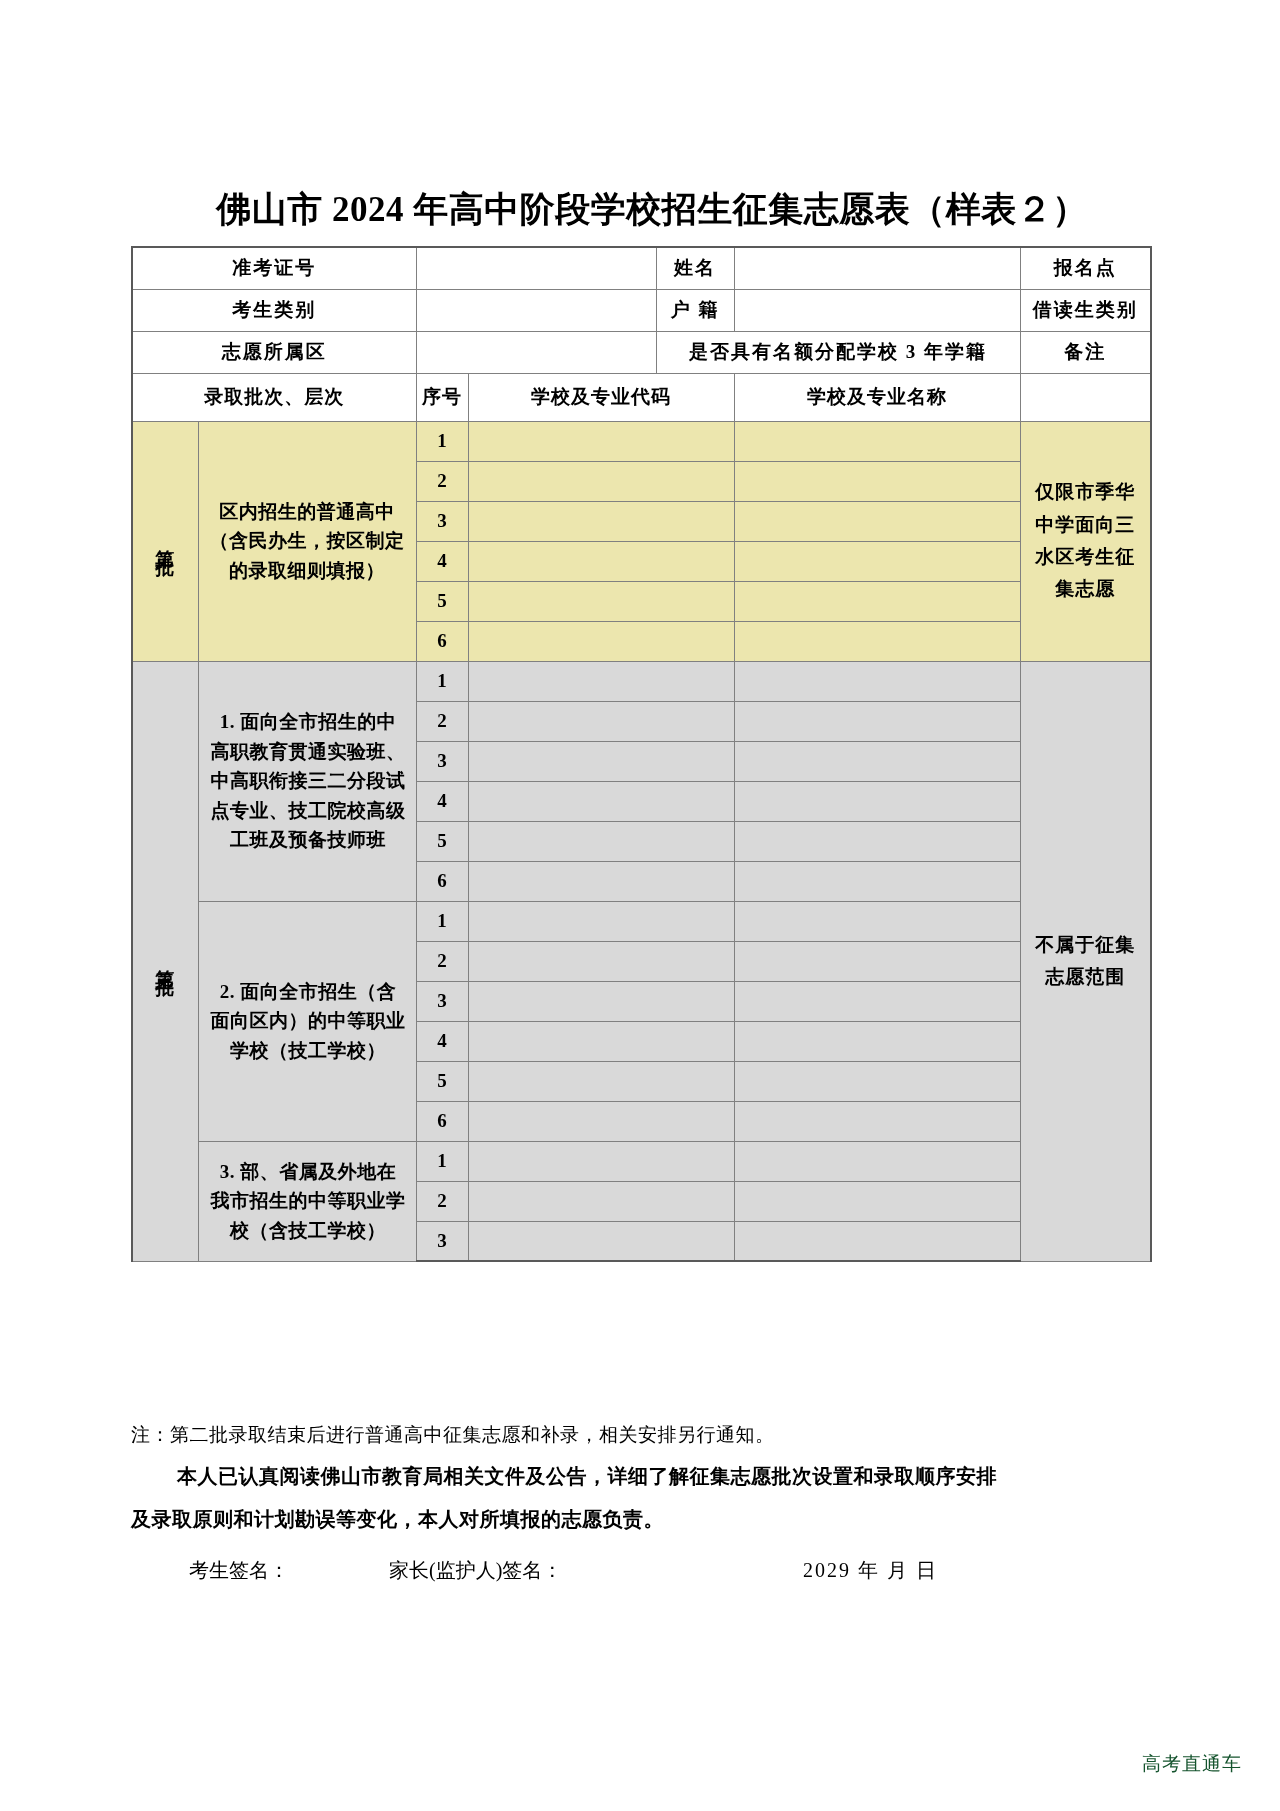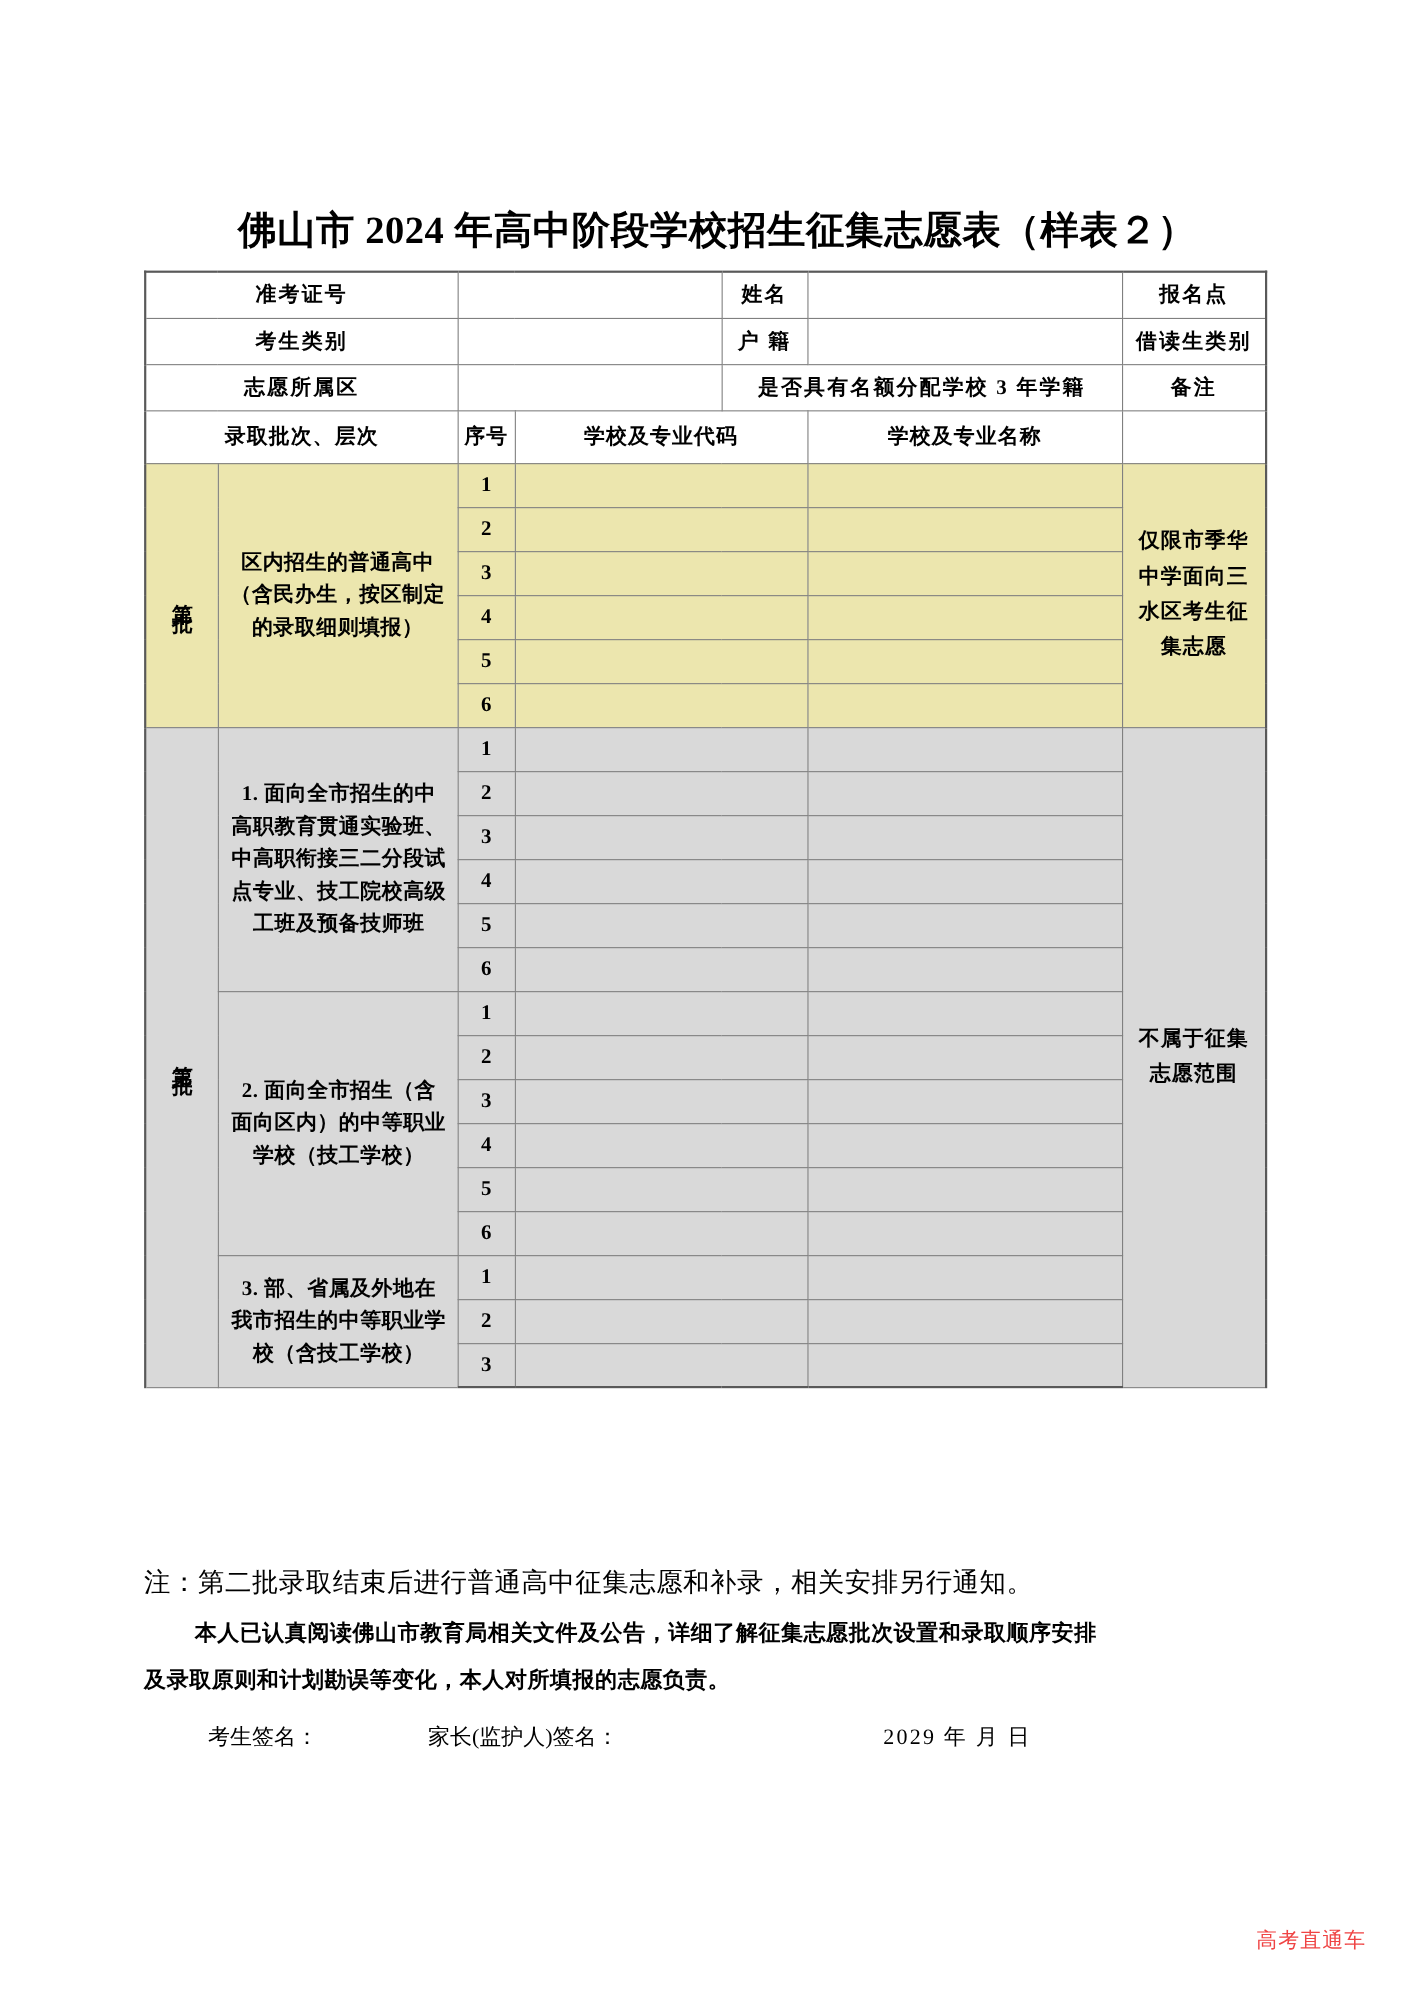--- a/index.html
+++ b/index.html
@@ -103,39 +103,39 @@
   
   .footer {
     position: absolute;
     left: 131px;
     top: 1418px;
     width: 1020px;
     font-size: 20px;
     line-height: 1.75;
     font-family: "Liberation Serif", "DejaVu Serif", serif;
   }
-  .foot-note { font-size: 24px; letter-spacing: 0.5px; }
+  .foot-note { font-size: 19px; letter-spacing: 0.5px; }
   .foot-bold { font-weight: bold; font-size: 20px; letter-spacing: 0.5px; margin-top: 8px; }
   .sign-row {
     margin-top: 16px;
     font-size: 20px;
     position: relative;
     height: 30px;
     padding-left: 58px;
   }
   .sign-row .s1 { position: absolute; left: 58px; top: 0; }
   .sign-row .s2 { position: absolute; left: 258px; top: 0; }
   .sign-row .s3 { position: absolute; left: 672px; top: 0; letter-spacing: 2px; }
 
   .watermark {
     position: absolute;
     right: 38px;
     bottom: 34px;
     font-size: 19px;
-    color: #ef4444;
+    color: #14532d;
     letter-spacing: 1px;
     font-family: "Liberation Sans", "DejaVu Sans", sans-serif;
   }
 </style>
 </head>
 <body>
 
 <div class="page">
 
   <div class="doc-title">佛山市 2024 年高中阶段学校招生征集志愿表（样表２）</div>

